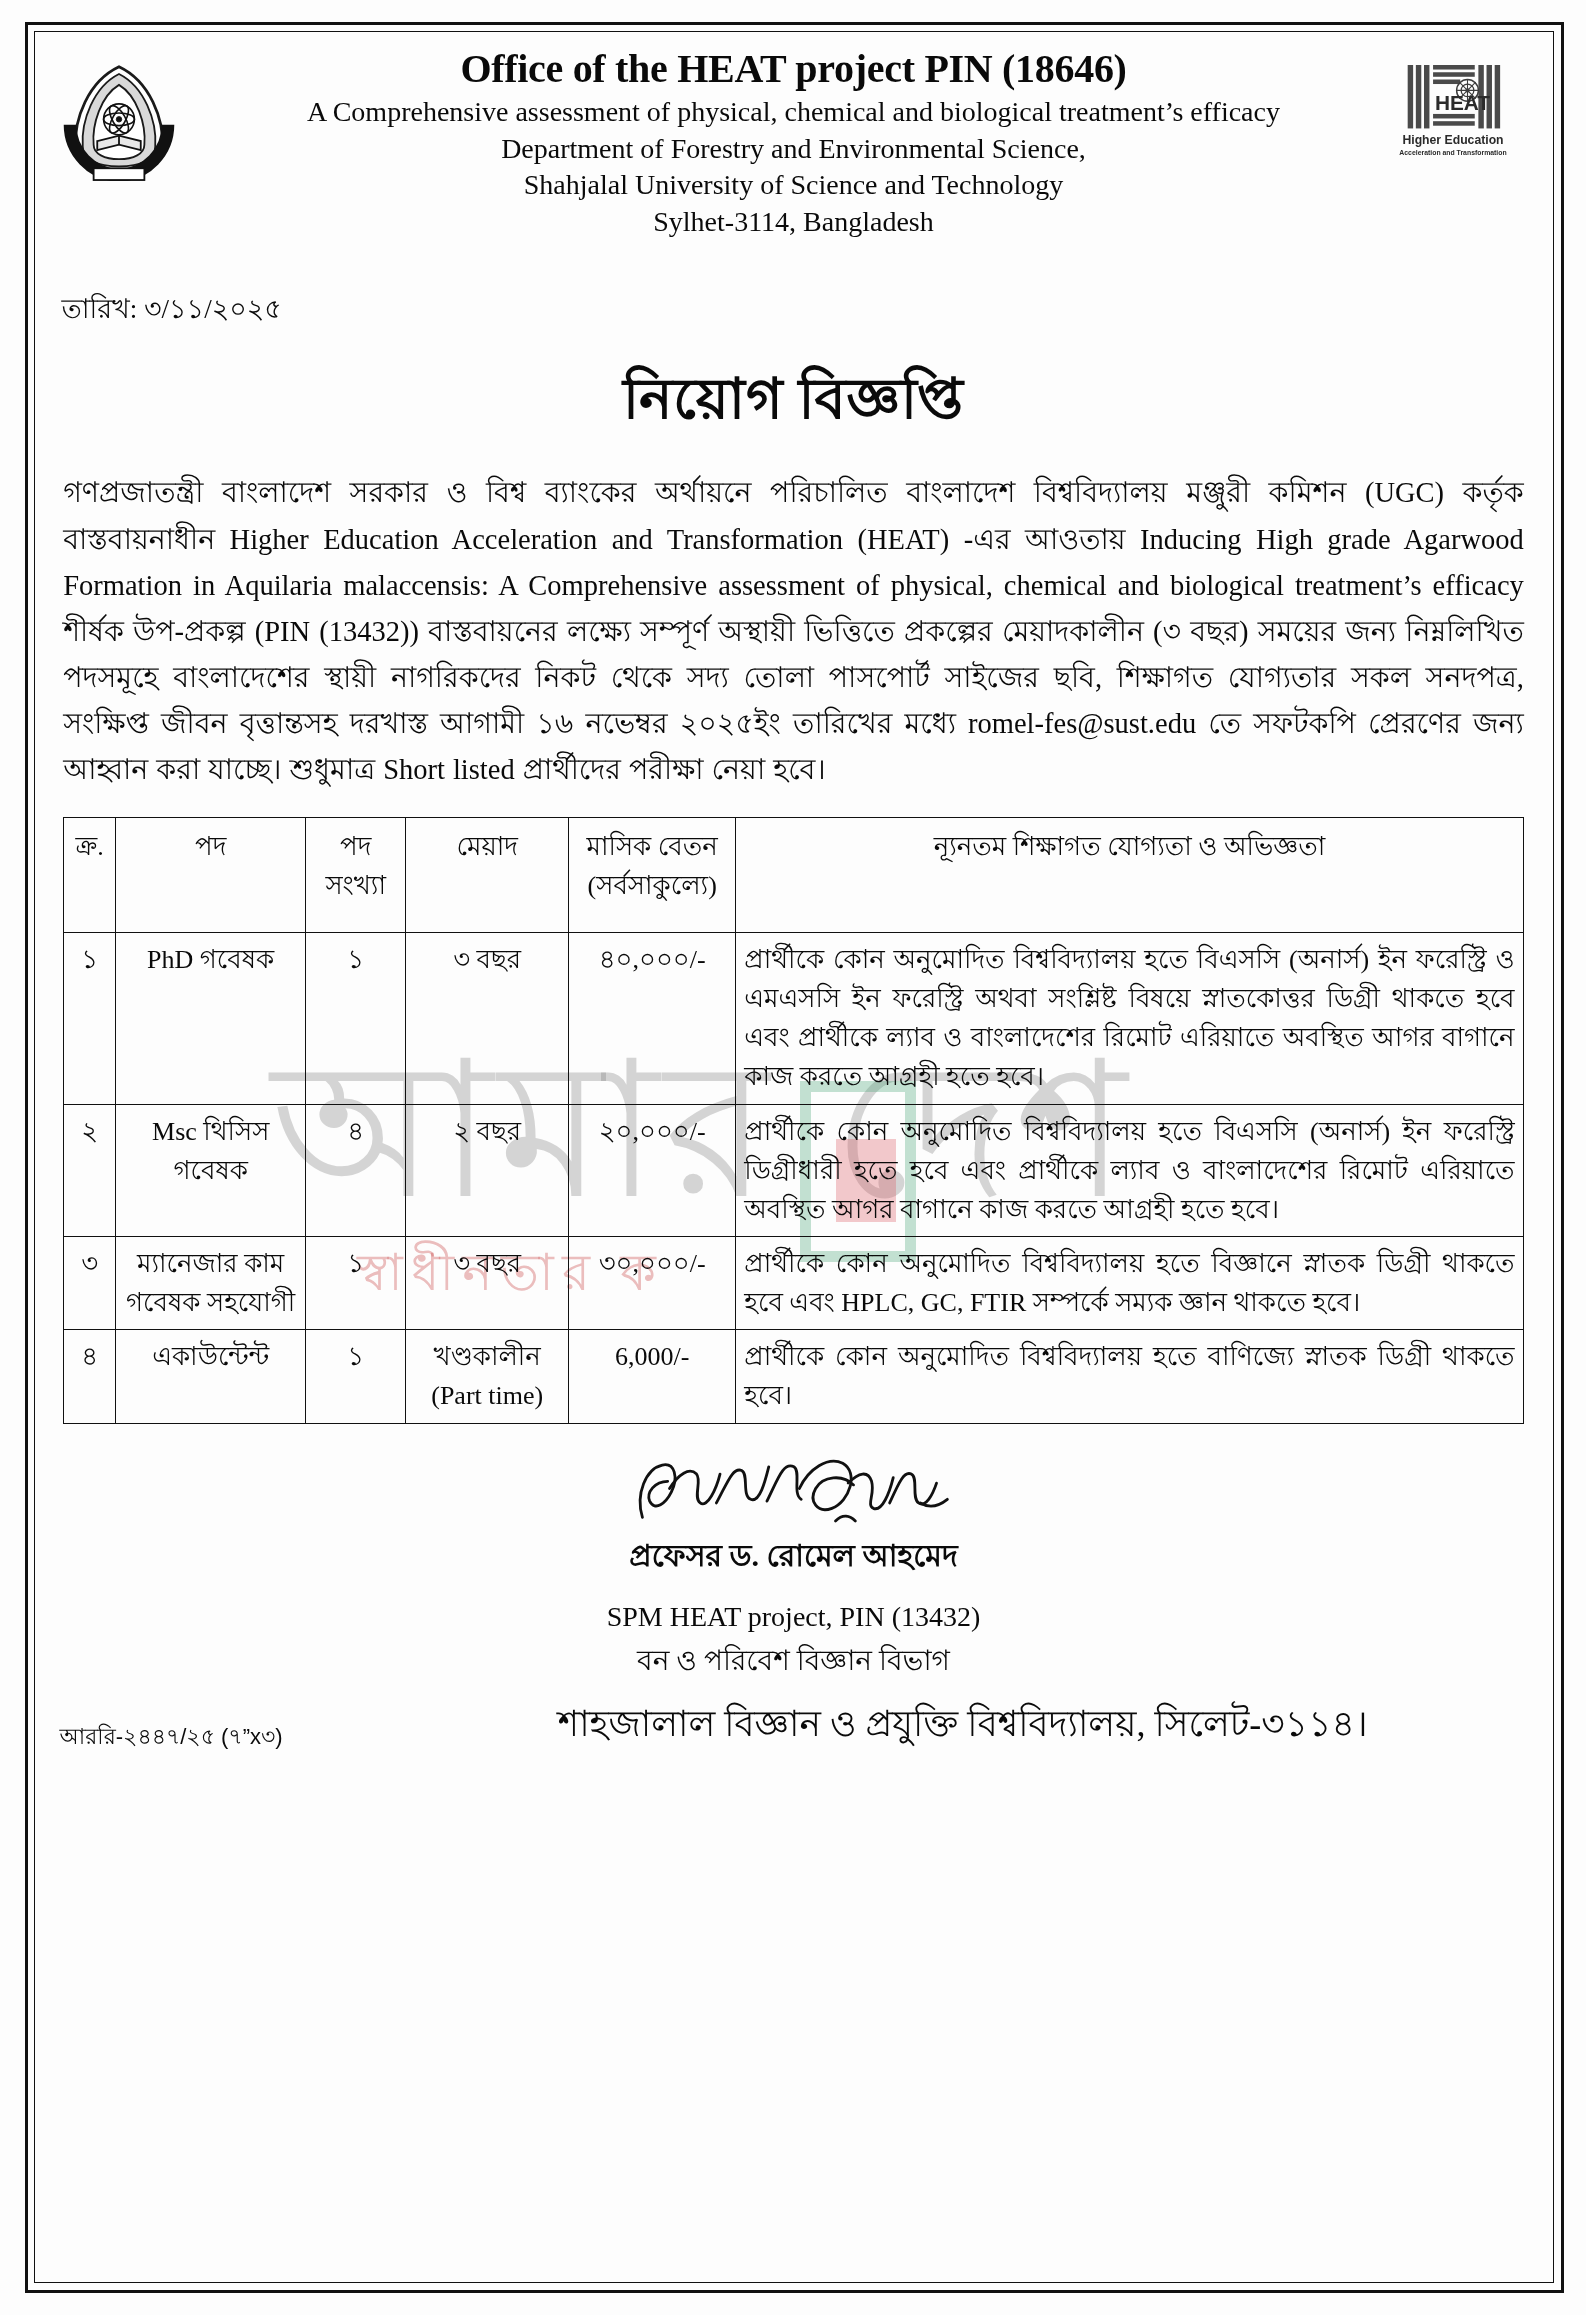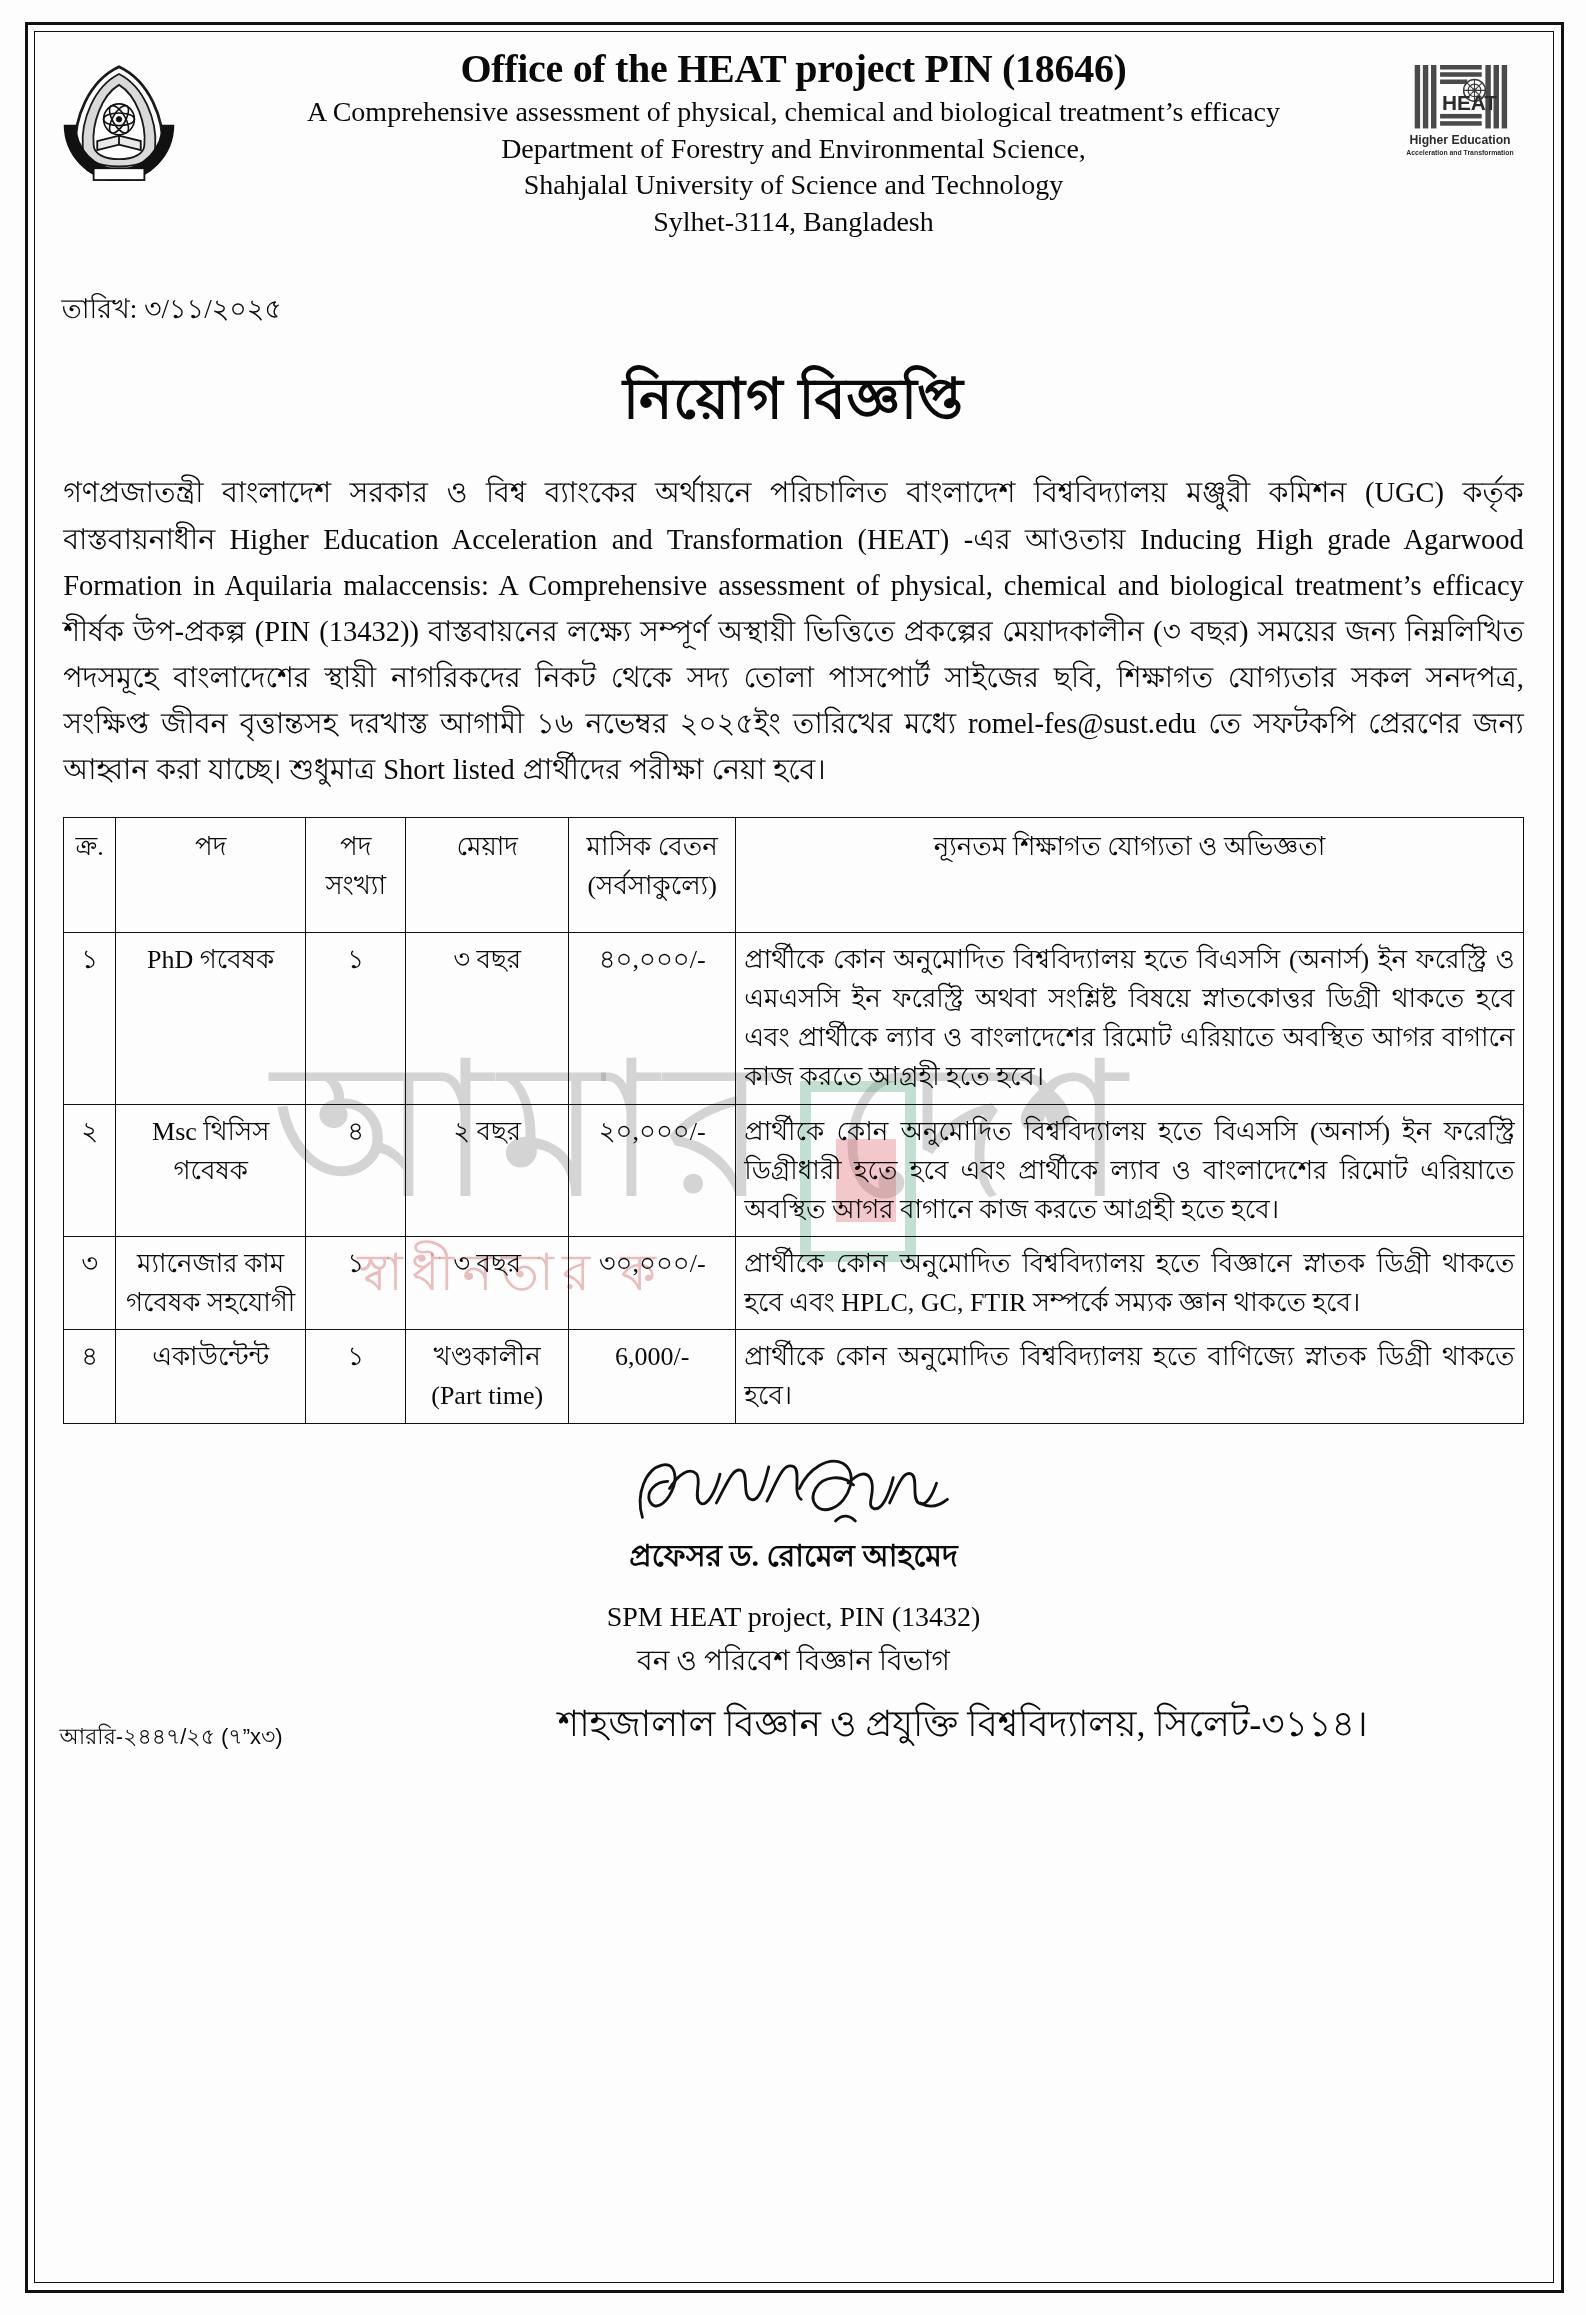--- a/index.html
+++ b/index.html
@@ -73,21 +73,21 @@
     background:rgba(220,80,90,0.30);
   }
 
   
   .header{position:relative;z-index:2;min-height:228px;}
   .logo-sust{
     position:absolute;left:5.4px;top:7.2px;
     width:116px;height:127px;
   }
   .logo-heat{
-    position:absolute;right:13px;top:7.2px;
+    position:absolute;right:20px;top:7.2px;
     width:116px;height:109px;
   }
   .head-lines{
     text-align:center;
     padding:0 136px;
   }
   .h-title{
     font-size:40px;font-weight:bold;
     line-height:1.12;
     letter-spacing:-0.3px;

